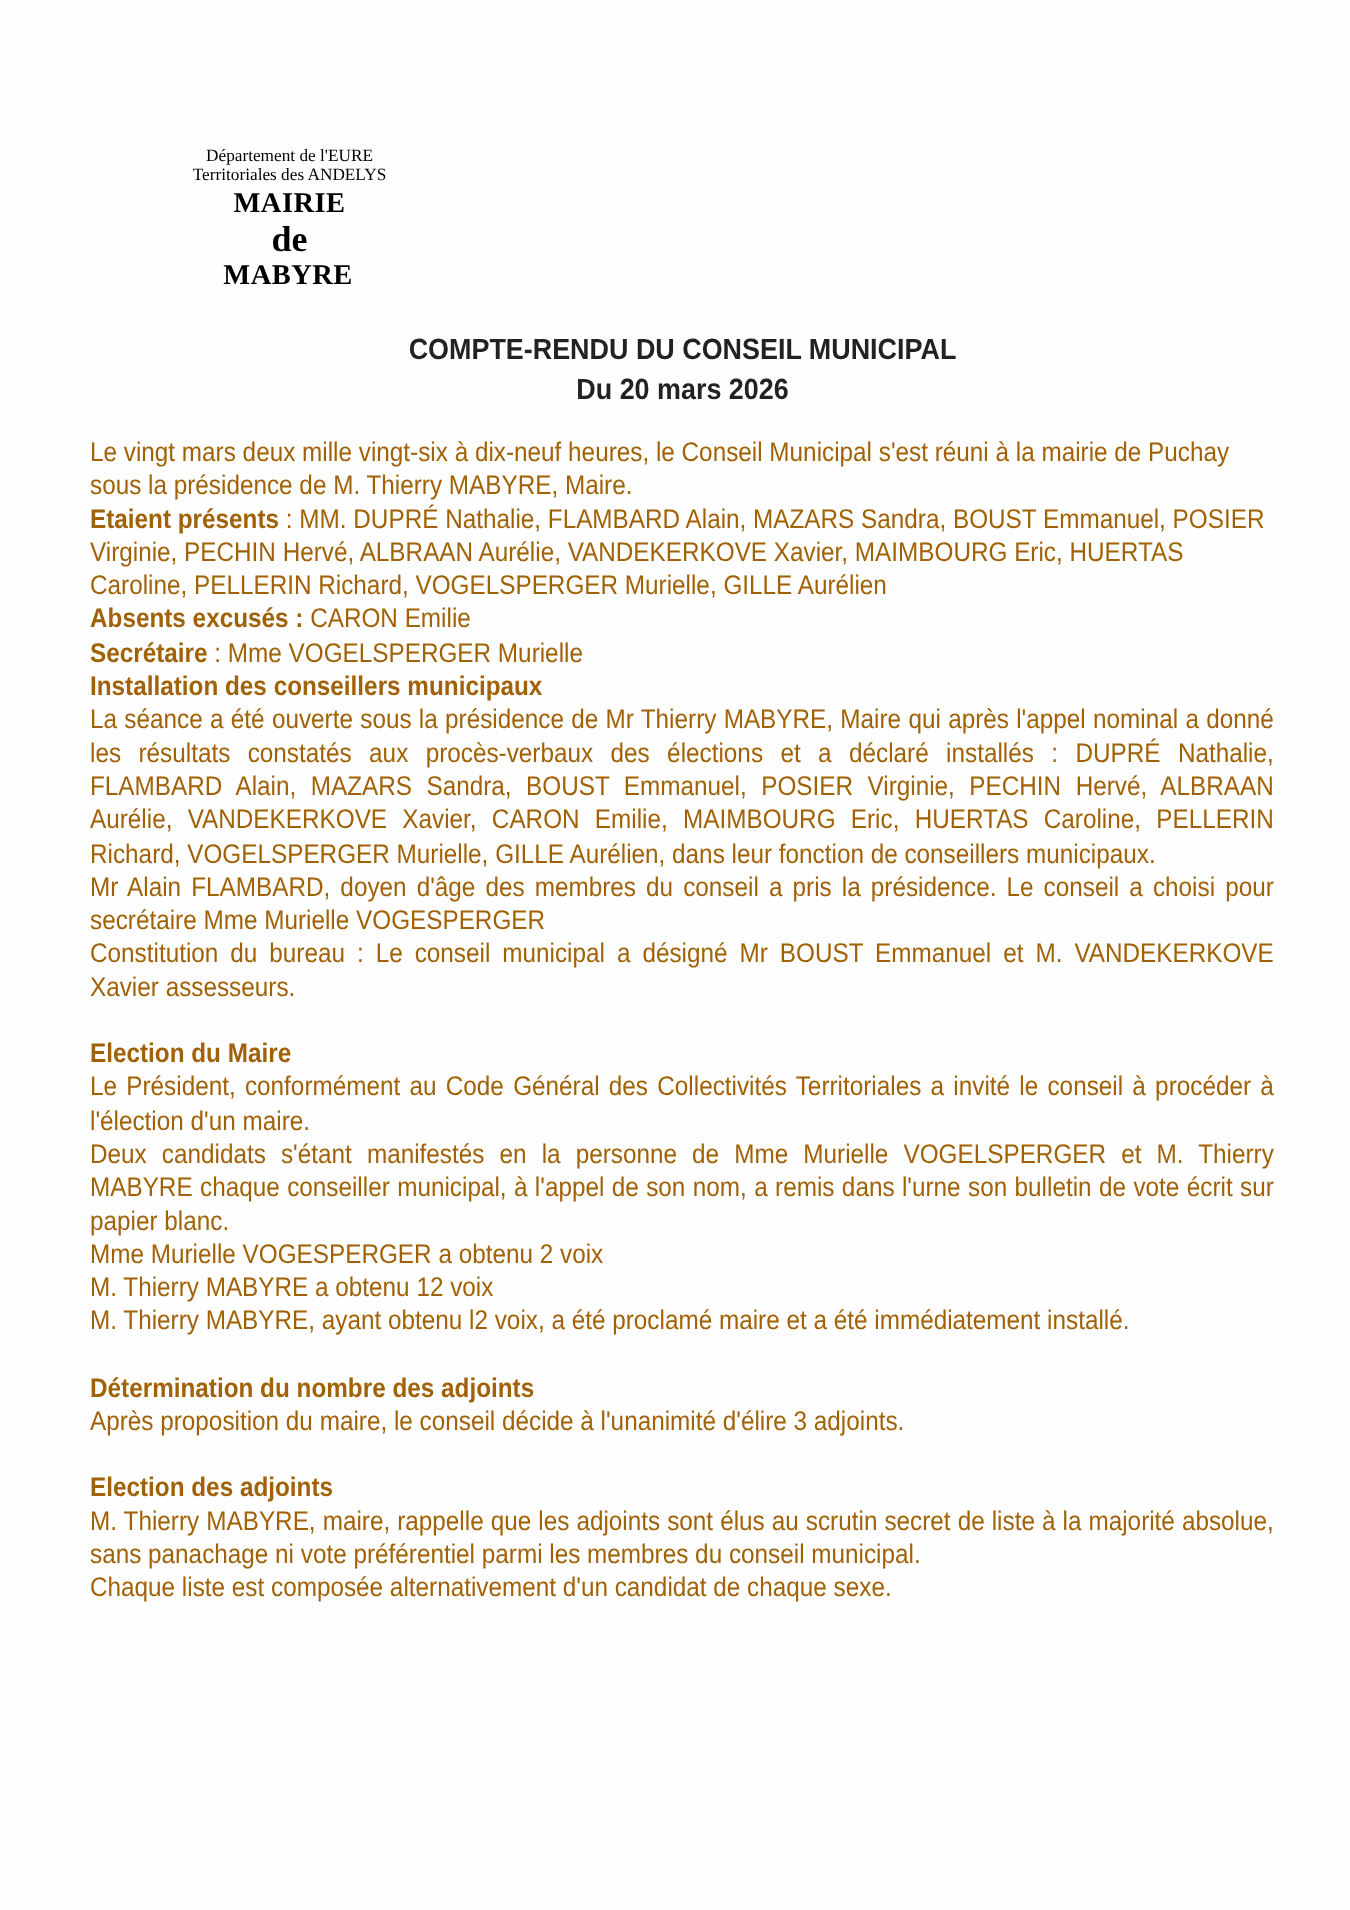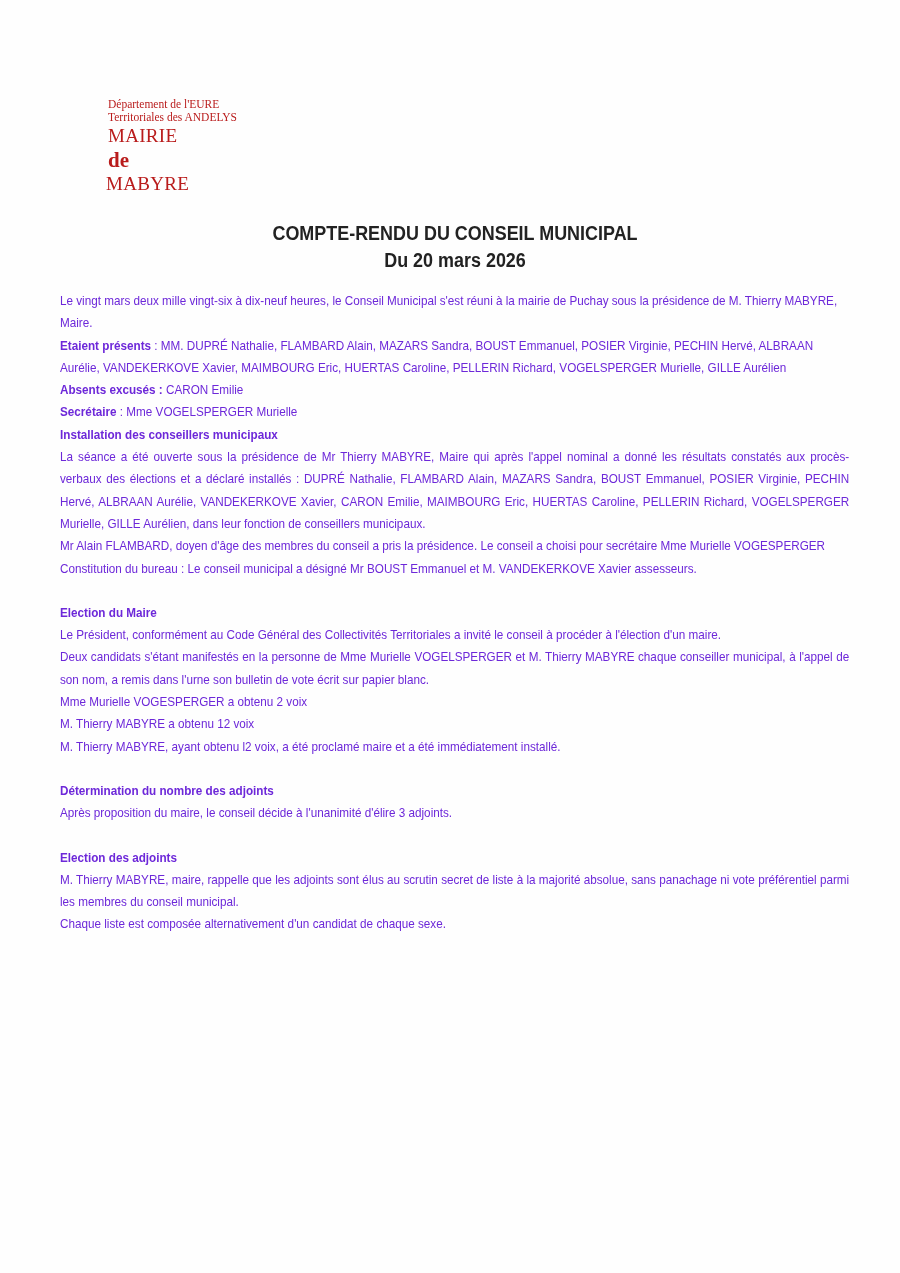--- a/index.html
+++ b/index.html
@@ -1,27 +1,27 @@
 <!DOCTYPE html>
 <html><head>
 <meta charset="utf-8">
 <style>
   html, body { margin: 0; padding: 0; background: #ffffff; }
   body { width: 900px; height: 1273px; position: relative; overflow: hidden; color: #1a1a1a; }
   .page { position: absolute; left: 0; top: 0; width: 900px; height: 1273px; background: #fefefe; }
 
-  .letterhead { position: absolute; left: 108px; top: 98px; width: 170px; font-family: "Liberation Serif", serif; color: #b91c1c; }
+  .letterhead { position: absolute; left: 108px; top: 98px; width: 170px; text-align: center; font-family: "Liberation Serif", serif; color: #000000; }
   .lh-small { font-size: 11.5px; line-height: 13px; }
-  .lh-big { font-size: 19px; font-weight: normal; line-height: 24px; letter-spacing: 0.3px; }
+  .lh-big { font-size: 19px; font-weight: bold; line-height: 24px; letter-spacing: 0.3px; }
   .lh-big.name { margin-left: -2px; }
-  .lh-de { font-size: 21px; font-weight: bold; line-height: 24px; }
+  .lh-de { font-size: 24px; font-weight: bold; line-height: 24px; }
 
   .title-block { position: absolute; left: 0; top: 220px; width: 910px; text-align: center; font-family: "Liberation Sans", sans-serif; font-weight: bold; font-size: 19.5px; line-height: 27px; color: #222; transform: scaleX(0.92); transform-origin: 455px 0; }
 
-  .body { position: absolute; left: 60px; top: 290px; width: 790px; font-family: "Liberation Sans", sans-serif; font-size: 13px; line-height: 22.3px; color: #6d28d9; }
+  .body { position: absolute; left: 60px; top: 290px; width: 790px; font-family: "Liberation Sans", sans-serif; font-size: 18px; line-height: 22.3px; color: #a16207; }
   .body p { margin: 0; }
   .para { margin: 0 0 22px 0; }
   .justify { text-align: justify; }
   .narrow { display: inline-block; transform: scaleX(0.9); transform-origin: 0 0; width: 111%; }
   .lbl { font-weight: bold; }
   .heading { font-weight: bold; }
   .sec { margin-bottom: 22px; }
 </style>
 </head>
 <body>

